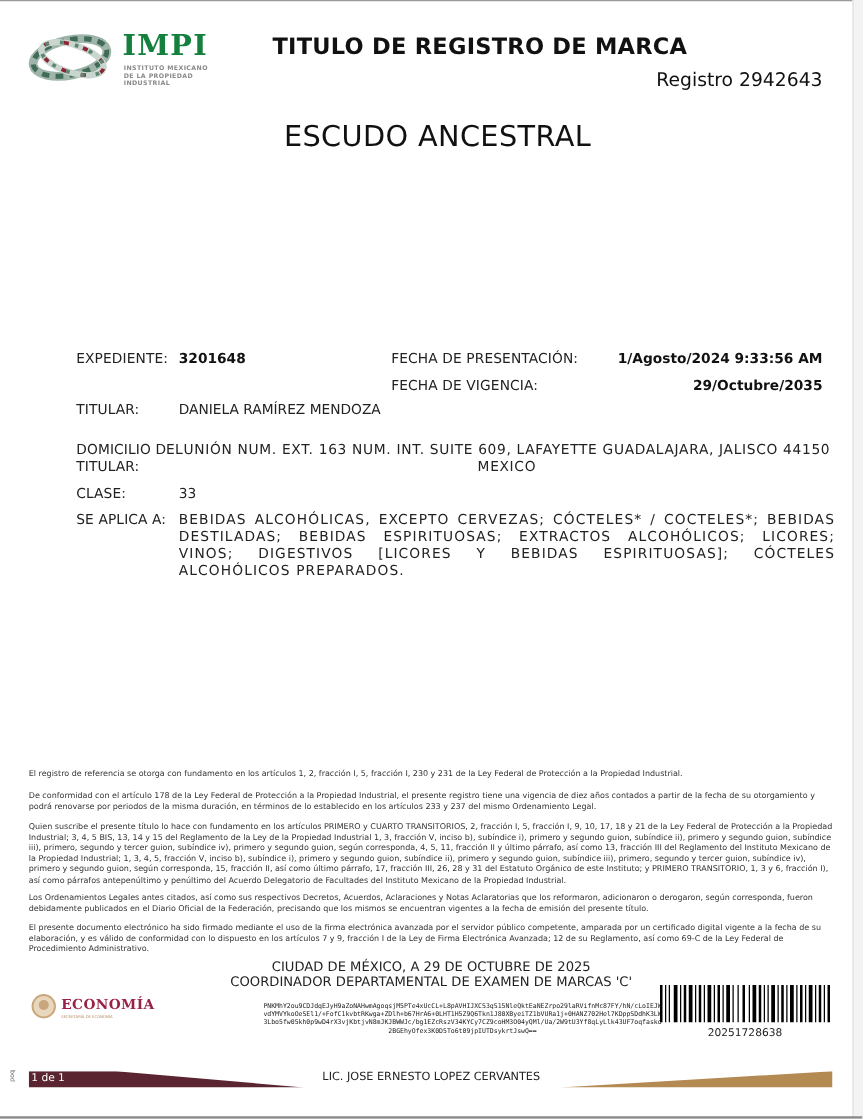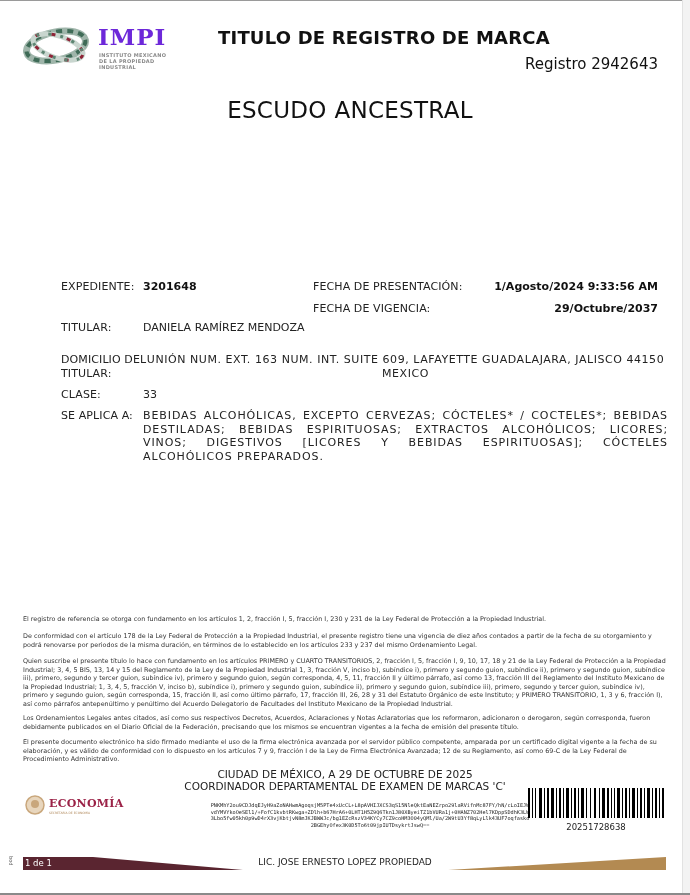--- a/index.html
+++ b/index.html
@@ -4,21 +4,21 @@
 <style>
   * { box-sizing: border-box; margin: 0; padding: 0; }
   html, body { width: 690px; height: 895px; background: #ececec; overflow: hidden; }
   body { font-family: "DejaVu Sans", "Liberation Sans", sans-serif; color: #1a1a1a; position: relative; }
   .page { position: absolute; left: 0; top: 0; width: 682px; height: 893px; background: #ffffff; border-top: 1px solid #9a9a9a; }
   .page-shadow { position:absolute; right:0; top:0; width:8px; height:895px; background:#f3f3f3; border-left:1px solid #e2e2e2; }
   .bottom-edge { position:absolute; left:0; bottom:0; width:690px; height:2px; background:#8a8a8a; }
 
   .logo { position: absolute; left: 22px; top: 22px; width: 160px; height: 46px; }
   .logo svg { position:absolute; left:0; top:0; }
-  .logo-word { position:absolute; left:76px; top:0px; font-family:"DejaVu Serif","Liberation Serif",serif; font-size:23px; color:#6d28d9; letter-spacing:1px; font-weight:bold; }
+  .logo-word { position:absolute; left:76px; top:0px; font-family:"DejaVu Serif","Liberation Serif",serif; font-size:23px; color:#15803d; letter-spacing:1px; font-weight:bold; }
   .logo-sub { position:absolute; left:77px; top:29px; font-size:5px; line-height:6px; color:#8a8a8a; letter-spacing:0.3px; font-weight:bold; }
 
   .doc-title { position:absolute; left:180px; top:26px; font-size:18px; font-weight:bold; color:#111; letter-spacing:0.2px;margin-left:38px; }
   .registro { position:absolute; right:24px; top:54px; font-size:15px; font-weight:normal; color:#111; }
   .brand-name { position:absolute; left:0; width:690px; top:96px; text-align:center; font-size:23px; color:#111; letter-spacing:0.3px;padding-left:10px; }
 
   .field { position:absolute; font-size:11px; color:#222; }
   .label { letter-spacing:0.1px;margin-left:38px; }
   .bold { font-weight:bold; color:#111; }
   .value-wide { position:absolute; left:143px; width:525px; font-size:11px; line-height:13.5px; color:#222; letter-spacing:0.9px; text-align:justify; }
@@ -67,21 +67,21 @@
   <div class="registro">Registro 2942643</div>
 
   <div class="brand-name">ESCUDO ANCESTRAL</div>
 
   <div class="field label" style="left:23px; top:279px;">EXPEDIENTE:</div>
   <div class="field bold" style="left:143px; top:279px;">3201648</div>
   <div class="field label" style="left:275px; top:279px;">FECHA DE PRESENTACIÓN:</div>
   <div class="field bold" style="right:24px; top:279px; text-align:right;">1/Agosto/2024 9:33:56 AM</div>
 
   <div class="field label" style="left:275px; top:301px;">FECHA DE VIGENCIA:</div>
-  <div class="field bold" style="right:24px; top:301px; text-align:right;">29/Octubre/2037</div>
+  <div class="field bold" style="right:24px; top:301px; text-align:right;">29/Octubre/2035</div>
 
   <div class="field label" style="left:23px; top:320px;">TITULAR:</div>
   <div class="field" style="left:143px; top:320px;">DANIELA RAMÍREZ MENDOZA</div>
 
   <div class="field label" style="left:23px; top:352px; line-height:14px;">
     <div>DOMICILIO DEL</div>
     <div>TITULAR:</div>
   </div>
   <div class="value-wide" style="top:352px; letter-spacing:0.55px; line-height:14px; text-align:center;">UNIÓN NUM. EXT. 163 NUM. INT. SUITE 609, LAFAYETTE GUADALAJARA, JALISCO 44150 MEXICO</div>
 
@@ -153,19 +153,19 @@
         <rect x="134" y="0" width="2" height="30"></rect>
     </g>
   </svg>
   <div class="barcode-num">20251728638</div>
 
   <div class="side-mark">poq</div>
   <svg class="footer-left" viewBox="0 0 220 13" preserveAspectRatio="none">
     <polygon points="0,0 70,0 220,13 0,13" fill="#5a2530"></polygon>
   </svg>
   <div class="page-count">1 de 1</div>
-  <div class="signer">LIC. JOSE ERNESTO LOPEZ PROPIEDAD</div>
+  <div class="signer">LIC. JOSE ERNESTO LOPEZ CERVANTES</div>
   <svg class="footer-right" viewBox="0 0 218 13" preserveAspectRatio="none">
     <polygon points="0,13 218,0 218,13" fill="#b38a52"></polygon>
   </svg>
 </div>
 <div class="page-shadow"></div>
 <div class="bottom-edge"></div>
 
 </body></html>

